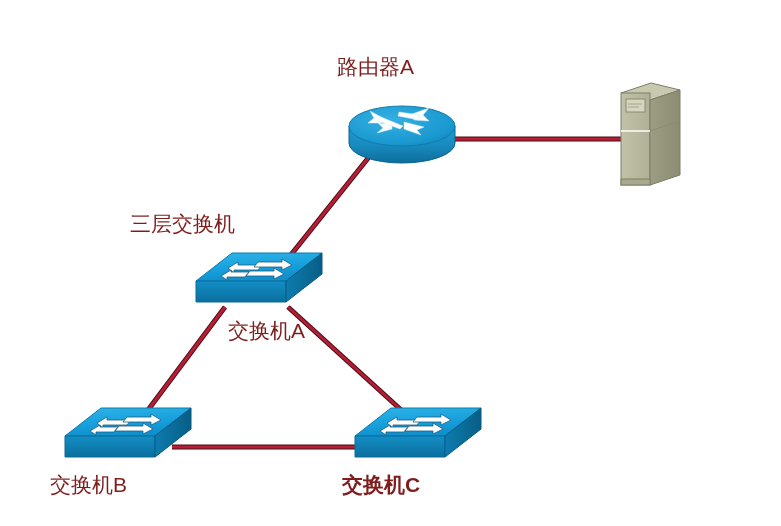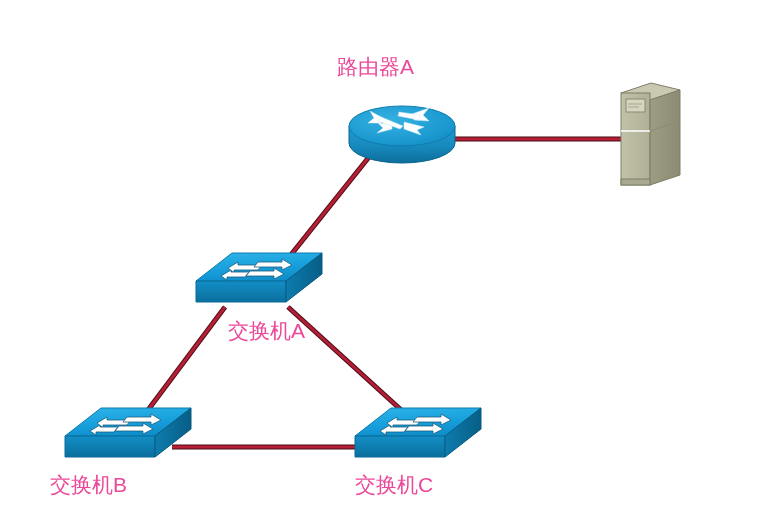--- a/index.html
+++ b/index.html
@@ -17,21 +17,21 @@
   }
   #svg-layer {
     position: absolute;
     left: 0;
     top: 0;
     width: 781px;
     height: 526px;
   }
   .node-label {
     position: absolute;
-    color: #ec4899;
+    color: #7f1d1d;
     font-family: "Liberation Sans", "DejaVu Sans", sans-serif;
     font-size: 21px;
     line-height: 25px;
     white-space: nowrap;
     letter-spacing: 0px;
     user-select: none;
   }
 </style>
 </head>
 <body>
@@ -182,20 +182,21 @@
         <path d="M380,431 L390,425 L390,427 L408,427 L404,432 L386,432 L386,435 Z"></path>
         <path d="M417,417 L441,417 L441,414 L451,420 L441,425 L441,422 L413,422 Z"></path>
         <path d="M409,426 L433,426 L433,423 L443,429 L433,434 L433,431 L405,431 Z"></path>
       </g>
     </g>
   </svg>
 
   <div class="node-label" style="left:337px; top:54px;">路由器A</div>
 
 
+  <div class="node-label" style="left:130px; top:211px;">三层交换机</div>
 
   <div class="node-label" style="left:228px; top:318px;">交换机A</div>
 
   <div class="node-label" style="left:50px; top:472px;">交换机B</div>
 
-  <div class="node-label" style="left:355px; top:472px;">交换机C</div>
+  <div class="node-label" style="left:342px; top:472px;font-weight:bold;">交换机C</div>
 
 </div>
 
 </body></html>

